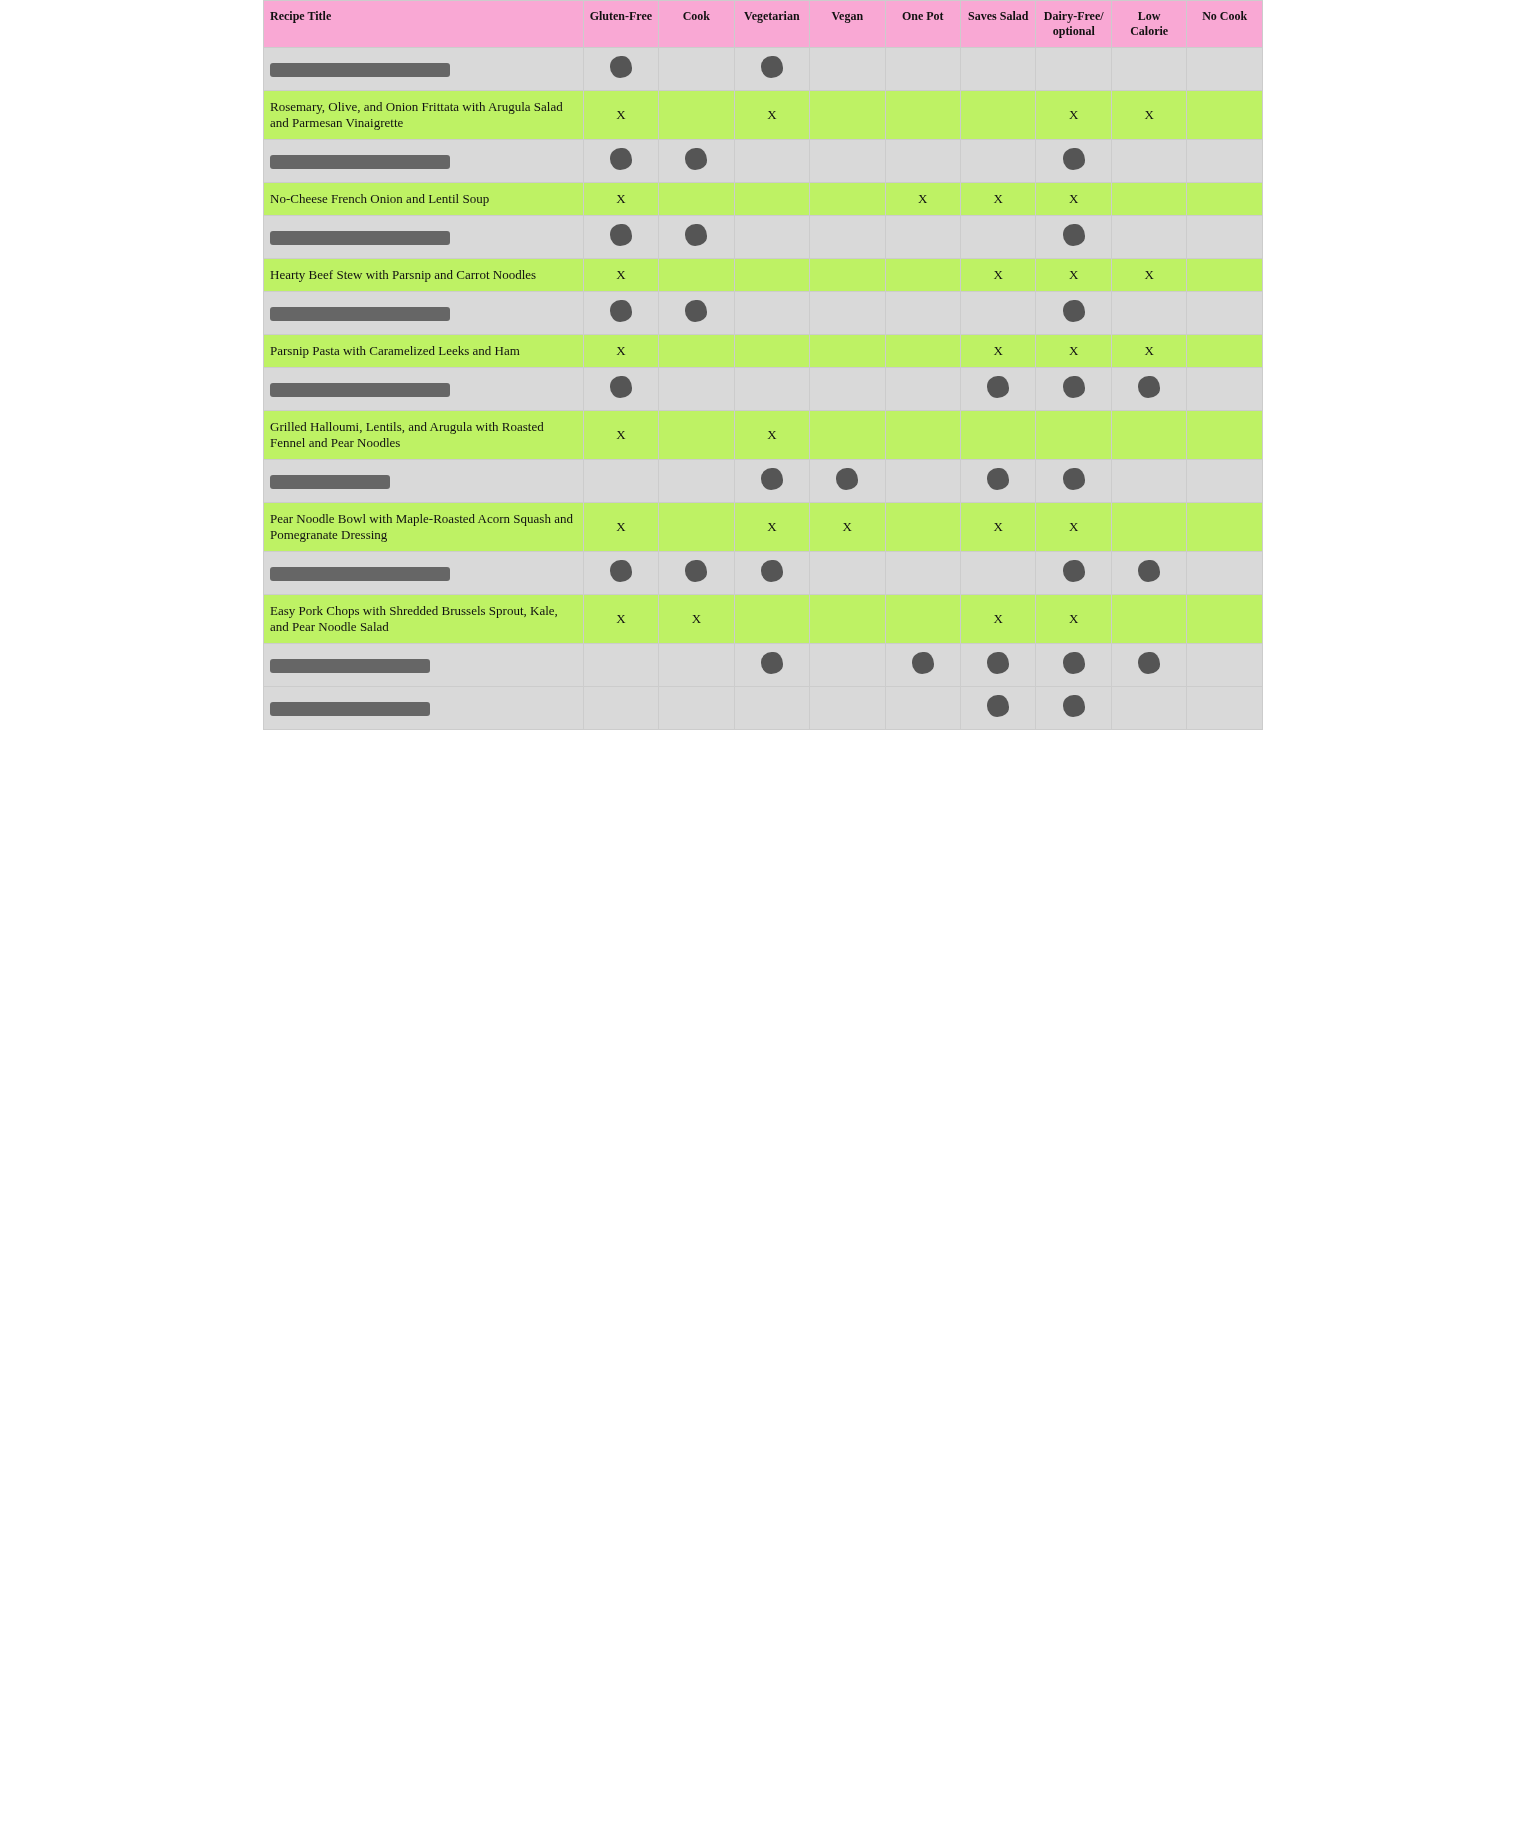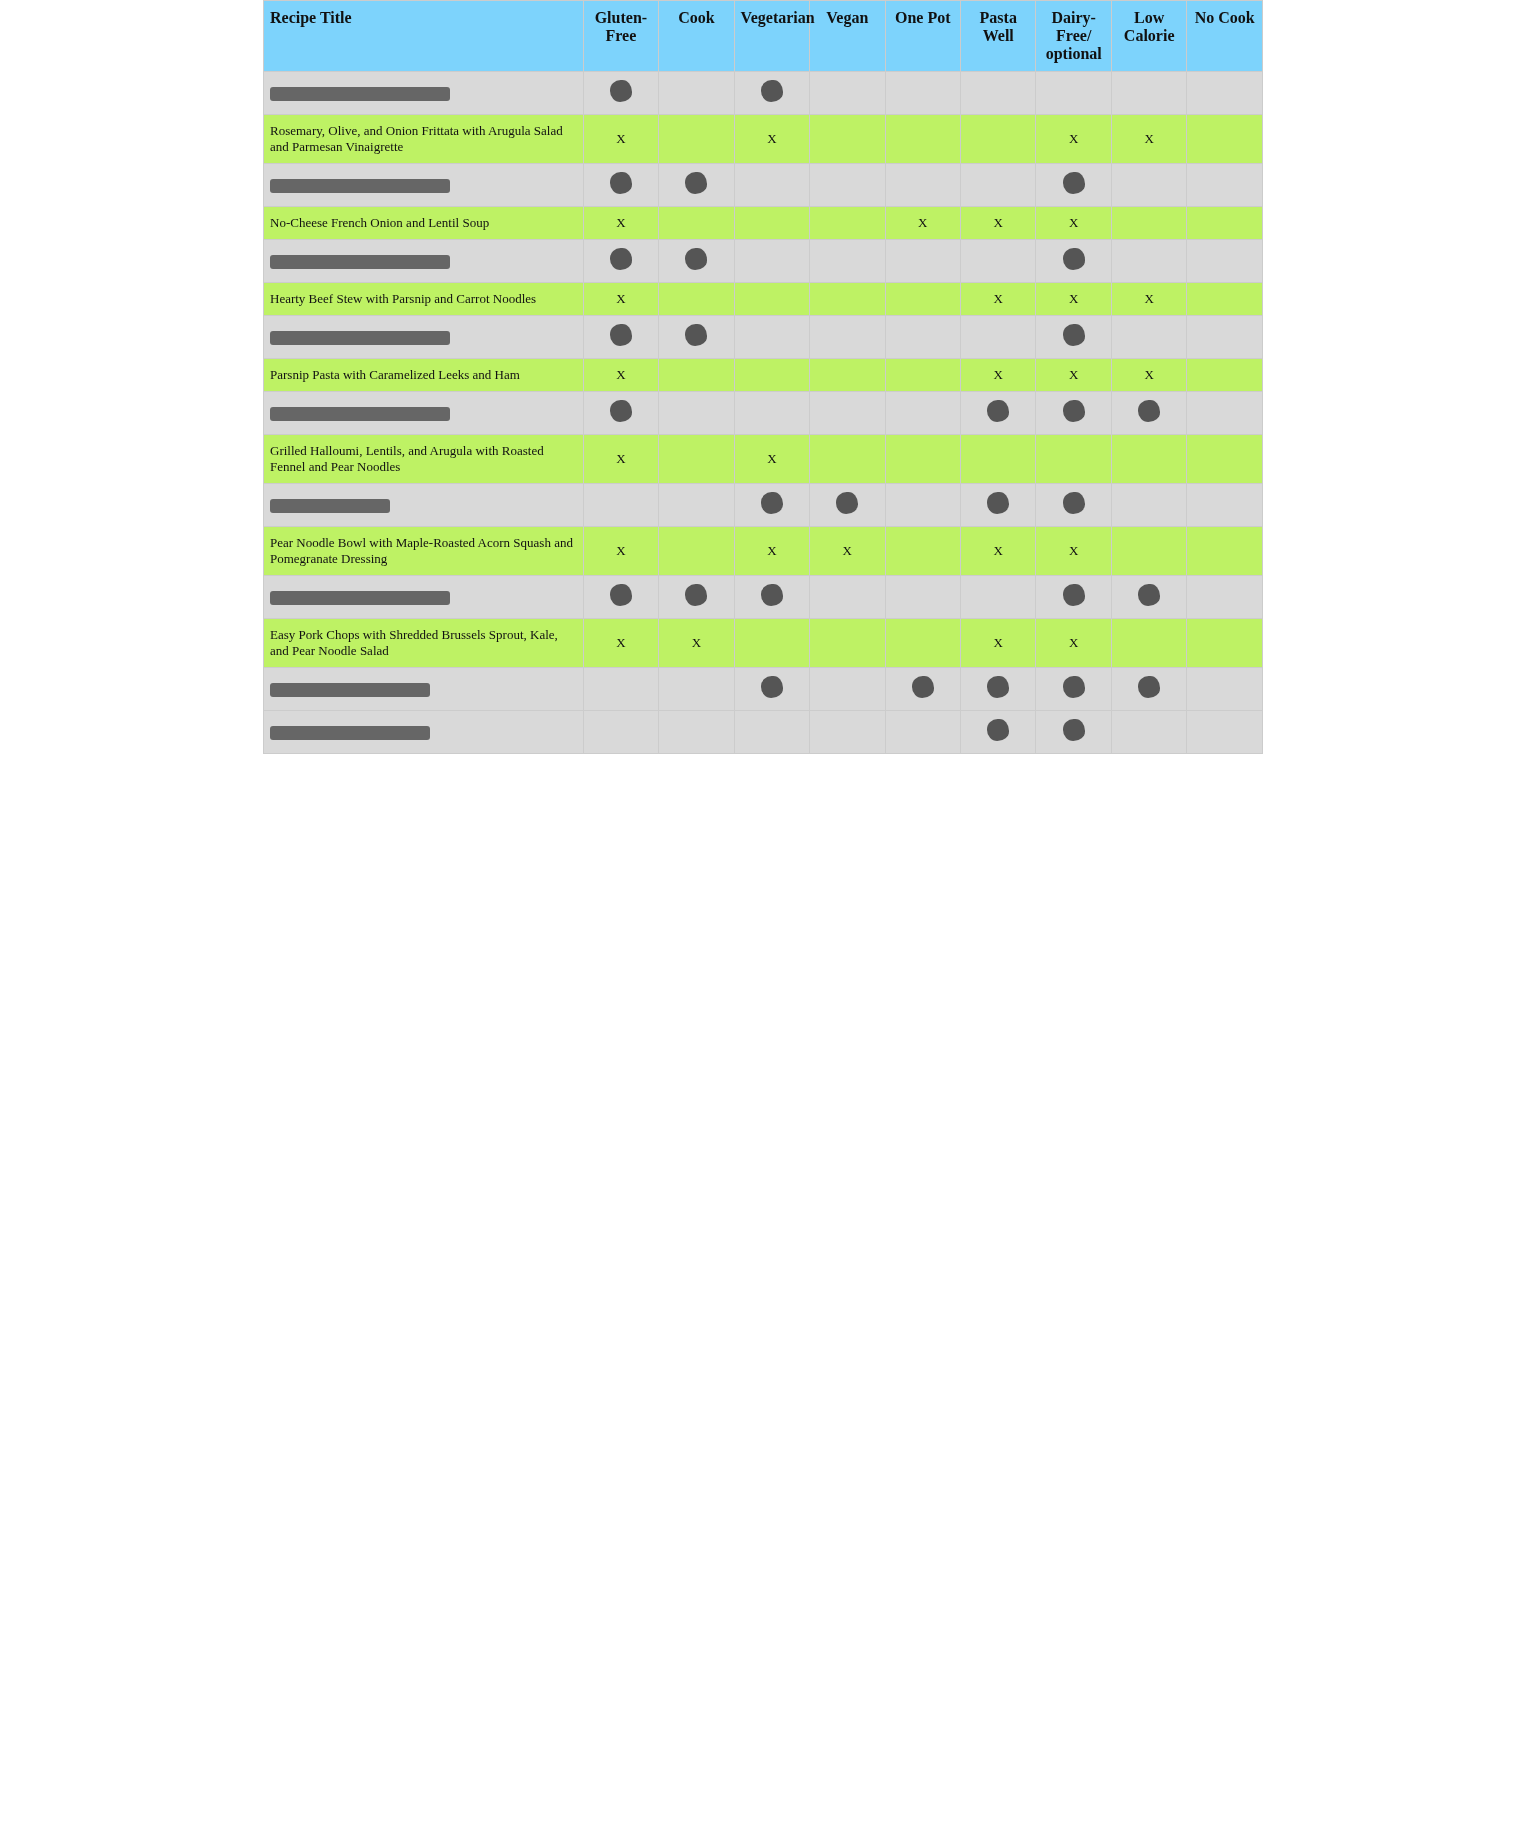--- a/index.html
+++ b/index.html
@@ -22,23 +22,23 @@
       border: 1px solid #ccc;
       padding: 8px 6px;
       vertical-align: middle;
       text-align: center;
     }
     th:first-child, td:first-child {
       text-align: left;
       width: 32%;
     }
     th {
-      background: #7dd3fc;
+      background: #f9a8d4;
       font-weight: bold;
-      font-size: 16px;
+      font-size: 12px;
       vertical-align: top;
     }
     td {
       font-size: 13px;
     }
     tr.shaded {
       background-color: #d9d9d9;
     }
     tr.white {
       background-color: #bef264;
@@ -65,21 +65,21 @@
 <div class="table-wrapper">
   <table>
     <thead>
       <tr>
         <th>Recipe Title</th>
         <th>Gluten-Free</th>
         <th>Cook</th>
         <th>Vegetarian</th>
         <th>Vegan</th>
         <th>One Pot</th>
-        <th>Pasta Well</th>
+        <th>Saves Salad</th>
         <th>Dairy-Free/ optional</th>
         <th>Low Calorie</th>
         <th>No Cook</th>
       </tr>
     </thead>
     <tbody id="table-body">
     <tr class="shaded">
           <td><span class="redacted" style="width:180px;"></span></td>
           <td><span class="blob"></span></td>
           <td></td>

